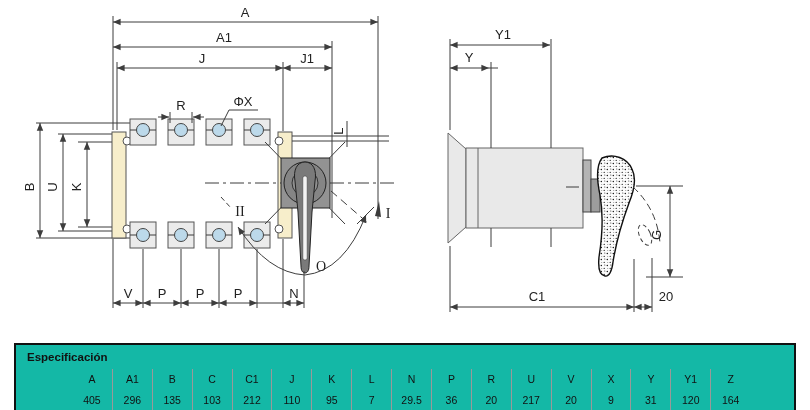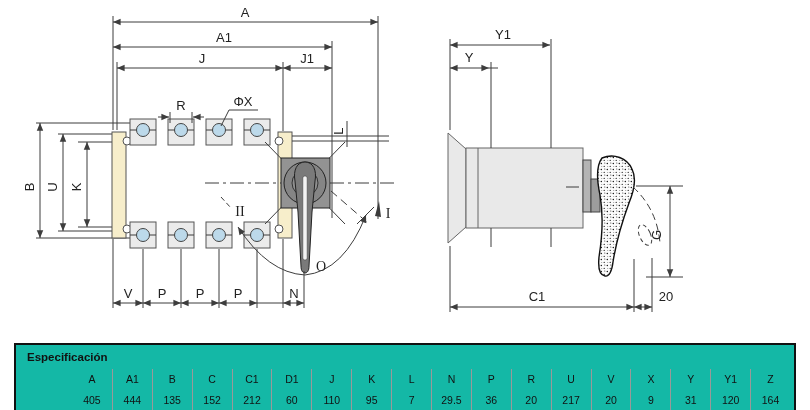--- a/index.html
+++ b/index.html
@@ -230,39 +230,35 @@
 
 <div class="spec-table">
   <div class="spec-label">Especificación</div>
   <div class="spec-grid">
       <div class="col">
         <div class="cell">A</div>
         <div class="cell">405</div>
       </div>
       <div class="col">
         <div class="cell">A1</div>
-        <div class="cell">444</div>
+        <div class="cell">296</div>
       </div>
       <div class="col">
         <div class="cell">B</div>
         <div class="cell">135</div>
       </div>
       <div class="col">
         <div class="cell">C</div>
-        <div class="cell">152</div>
+        <div class="cell">103</div>
       </div>
       <div class="col">
         <div class="cell">C1</div>
         <div class="cell">212</div>
       </div>
       <div class="col">
-        <div class="cell">D1</div>
-        <div class="cell">60</div>
-      </div>
-      <div class="col">
         <div class="cell">J</div>
         <div class="cell">110</div>
       </div>
       <div class="col">
         <div class="cell">K</div>
         <div class="cell">95</div>
       </div>
       <div class="col">
         <div class="cell">L</div>
         <div class="cell">7</div>

